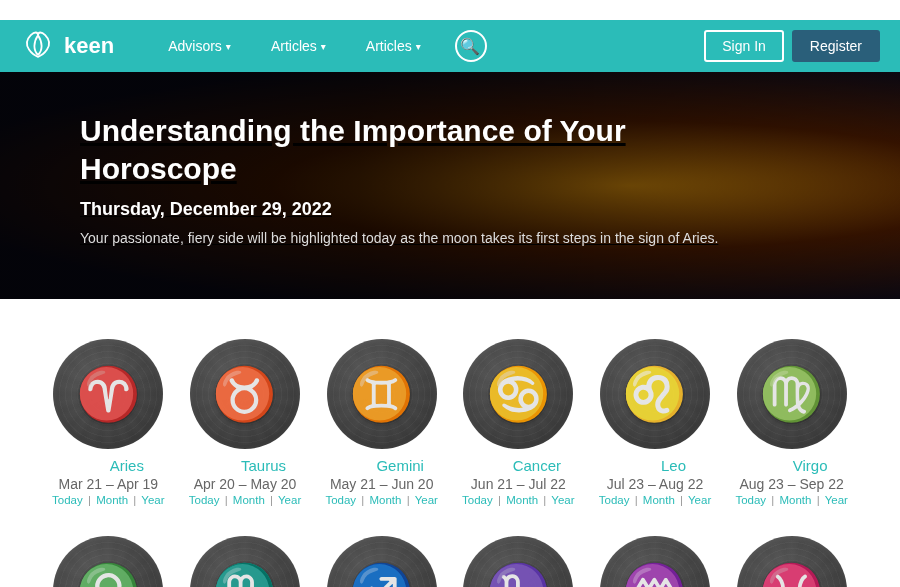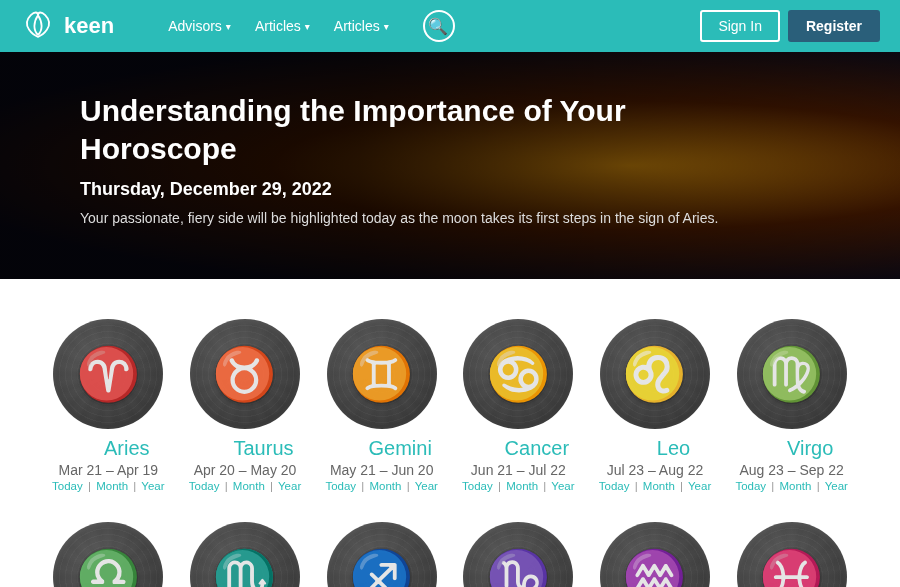--- a/index.html
+++ b/index.html
@@ -6,37 +6,38 @@
     body { font-family: Arial, sans-serif; background: #fff; width: 900px; }
 
     
     header {
       background: #2bbcb8;
       display: flex;
       align-items: center;
       padding: 0 20px;
       height: 52px;
       gap: 24px;
+      margin-top: 20px;
     }
     .logo {
       display: flex;
       align-items: center;
       gap: 8px;
       color: #fff;
       font-size: 22px;
       font-weight: bold;
       text-decoration: none;
     }
     .logo-icon {
       width: 36px;
       height: 36px;
     }
     nav {
       display: flex;
-      gap: 4px;
+      gap: 20px;
       margin-left: 20px;
     }
     .nav-item {
       color: #fff;
       font-size: 14px;
       padding: 6px 10px;
       cursor: pointer;
       display: flex;
       align-items: center;
       gap: 4px;
@@ -74,32 +75,32 @@
       border-radius: 3px;
     }
     .btn-register {
       border: 2px solid #2a5f7a;
       background: #2a5f7a;
       color: #fff;
       padding: 6px 16px;
       font-size: 14px;
       cursor: pointer;
       border-radius: 3px;
-      font-weight: bold;
     }
 
     
     .hero {
       background: linear-gradient(to right, rgba(0,0,0,0.65) 40%, rgba(0,0,0,0.3) 100%),
                   radial-gradient(ellipse at 70% 50%, #c8820a 0%, #4a1a00 40%, #0a0a1a 80%);
       padding: 40px 40px 50px 80px;
       min-height: 210px;
       display: flex;
       flex-direction: column;
       justify-content: center;
+      text-decoration: underline;
     }
     .hero h1 {
       color: #fff;
       font-size: 30px;
       font-weight: bold;
       max-width: 560px;
       line-height: 1.25;
       margin-bottom: 12px;
     }
     .hero-date {
@@ -155,21 +156,21 @@
     .zodiac-symbol {
       color: rgba(255,255,255,0.9);
       font-size: 52px;
       font-weight: 300;
       z-index: 1;
       text-shadow: 0 1px 4px rgba(0,0,0,0.5);
       font-family: 'Georgia', serif;
     }
     .zodiac-name {
       color: #2bbcb8;
-      font-size: 20px;
+      font-size: 15px;
       margin-top: 8px;
       font-weight: 500;
       text-decoration: none;
       margin-left: 37px;
     }
     .zodiac-dates {
       color: #666;
       font-size: 14px;
       margin-top: 2px;
     }

